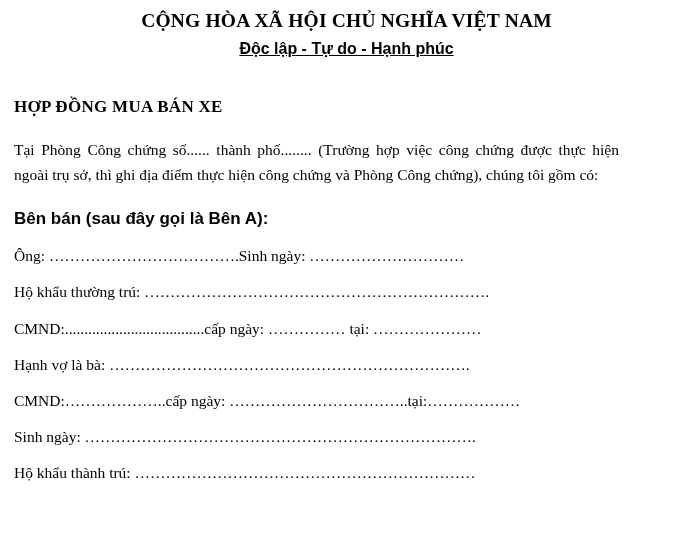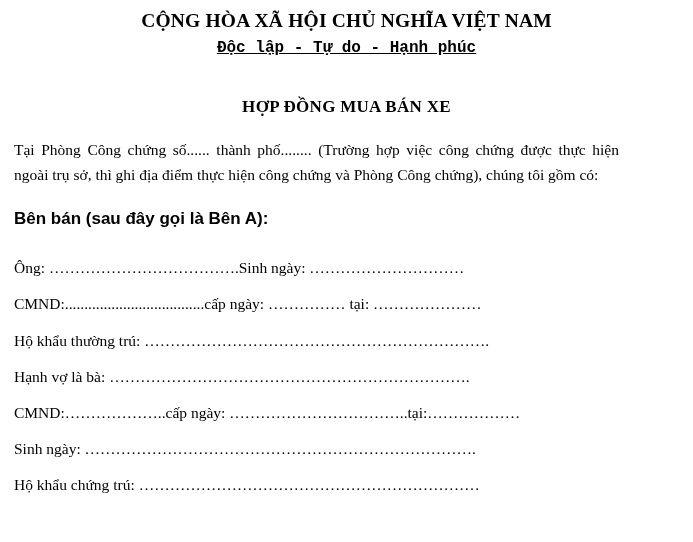--- a/index.html
+++ b/index.html
@@ -27,29 +27,28 @@
   }
   .national-title {
     font-family: "Liberation Serif", serif;
     font-weight: bold;
     font-size: 19.5px;
     letter-spacing: 0.2px;
     line-height: 1.1;
     margin-top: 10px;
   }
   .national-motto {
-    font-family: Liberation Mono, monospace;
+    font-family: Liberation Sans, sans-serif;
     font-weight: bold;
     font-size: 16px;
     text-decoration: underline;
     margin-top: 9px;
     line-height: 1.1;
   }
   .doc-title {
-    text-align: center;
     font-family: "Liberation Serif", serif;
     font-weight: bold;
     font-size: 17px;
     letter-spacing: 0.3px;
     margin-top: 39px;
   }
   .intro {
     font-family: "Liberation Serif", serif;
     font-size: 15.5px;
     line-height: 1.62;
@@ -60,21 +59,21 @@
   .section-heading {
     font-family: "Liberation Sans", sans-serif;
     font-weight: bold;
     font-size: 17px;
     margin-top: 22px;
   }
   .field-line {
     font-family: "Liberation Serif", serif;
     font-size: 15.5px;
     line-height: 1.3;
-    margin-top: 29px;
+    margin-top: 17px;
     white-space: pre-wrap;
   }
   .field-line.tight {
     margin-top: 16px;
   }
 </style>
 </head>
 <body>
 
 <div class="page">
@@ -85,25 +84,25 @@
   </div>
 
   <div class="doc-title">HỢP ĐỒNG MUA BÁN XE</div>
 
   <div class="intro">Tại Phòng Công chứng số...... thành phố........ (Trường hợp việc công chứng được thực hiện ngoài trụ sở, thì ghi địa điểm thực hiện công chứng và Phòng Công chứng), chúng tôi gồm có:</div>
 
   <div class="section-heading">Bên bán (sau đây gọi là Bên A):</div>
 
   <div class="field-line">Ông: ……………………………….Sinh ngày: …………………………</div>
 
+  <div class="field-line tight">Hộ khẩu thường trú: ………………………………………………………….</div>
+
   <div class="field-line tight">CMND:....................................cấp ngày: …………… tại: …………………</div>
-
-  <div class="field-line tight">Hộ khẩu thường trú: ………………………………………………………….</div>
 
   <div class="field-line tight">Hạnh vợ là bà: …………………………………………………………….</div>
 
   <div class="field-line tight">CMND:………………..cấp ngày: ……………………………..tại:………………</div>
 
   <div class="field-line tight">Sinh ngày: ………………………………………………………………….</div>
 
-  <div class="field-line tight">Hộ khẩu chứng trú: …………………………………………………………</div>
+  <div class="field-line tight">Hộ khẩu thành trú: …………………………………………………………</div>
 
 </div>
 
 </body></html>

